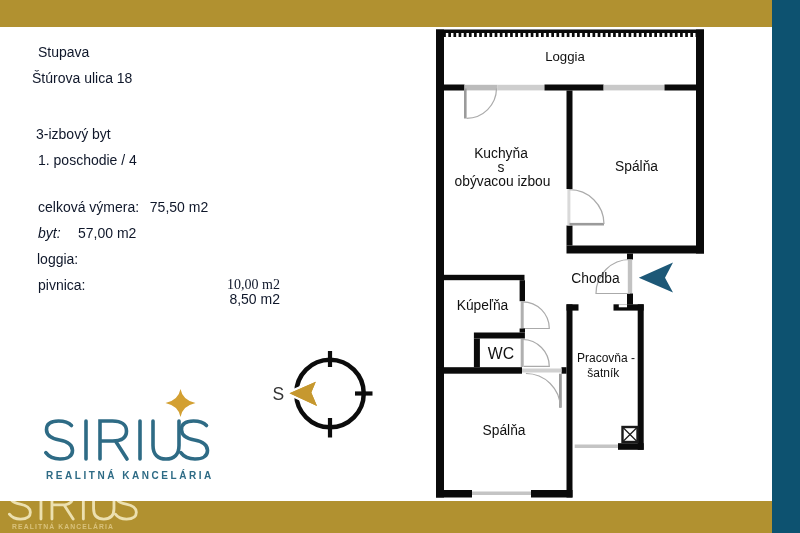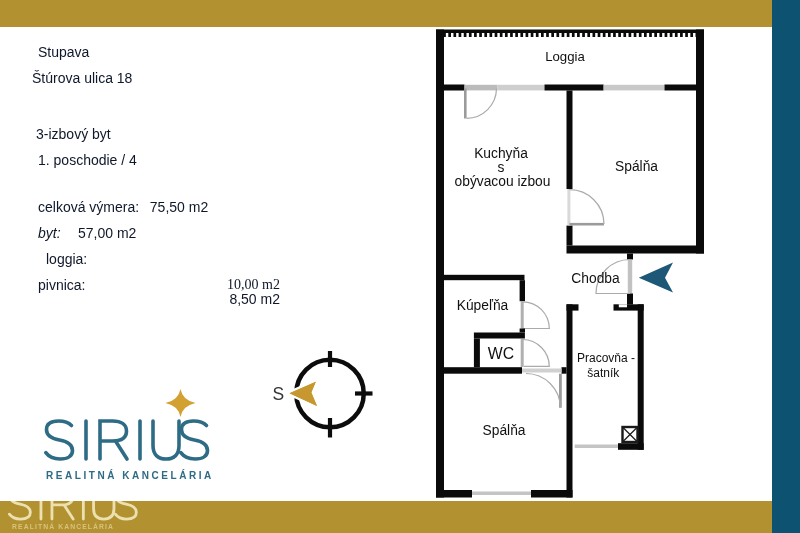--- a/index.html
+++ b/index.html
@@ -40,21 +40,21 @@
 <div class="abs txt" style="left:38px;top:147px;">1. poschodie / 4</div>
 
 <div class="abs txt" style="left:38px;top:193.5px;">celková výmera:</div>
 
 <div class="abs txt" style="left:78px;top:193.5px;width:202px;text-align:center;">75,50 m2</div>
 
 <div class="abs txt" style="left:38px;top:219.5px;font-style:italic;">byt:</div>
 
 <div class="abs txt" style="left:78px;top:219.5px;width:202px;text-align:left;">57,00 m2</div>
 
-<div class="abs txt" style="left:46px;top:245.5px;">loggia:</div>
+<div class="abs txt" style="left:37px;top:245.5px;">loggia:</div>
 
 <div class="abs txt" style="left:78px;top:245.5px;width:202px;text-align:right;margin-top:40px;">8,50 m2</div>
 
 <div class="abs txt" style="left:38px;top:271.5px;text-align:center;">pivnica:</div>
 
 <div class="abs txt" style="left:78px;top:271.5px;width:202px;text-align:right;font-family:Liberation Serif, serif;">10,00 m2</div>
 
 <svg class="abs" style="left:255px;top:340px;" width="135" height="110" viewBox="255 340 135 110">
 
   <circle cx="330" cy="393.5" r="33.75" fill="none" stroke="#0c0c0c" stroke-width="4.5"></circle>

